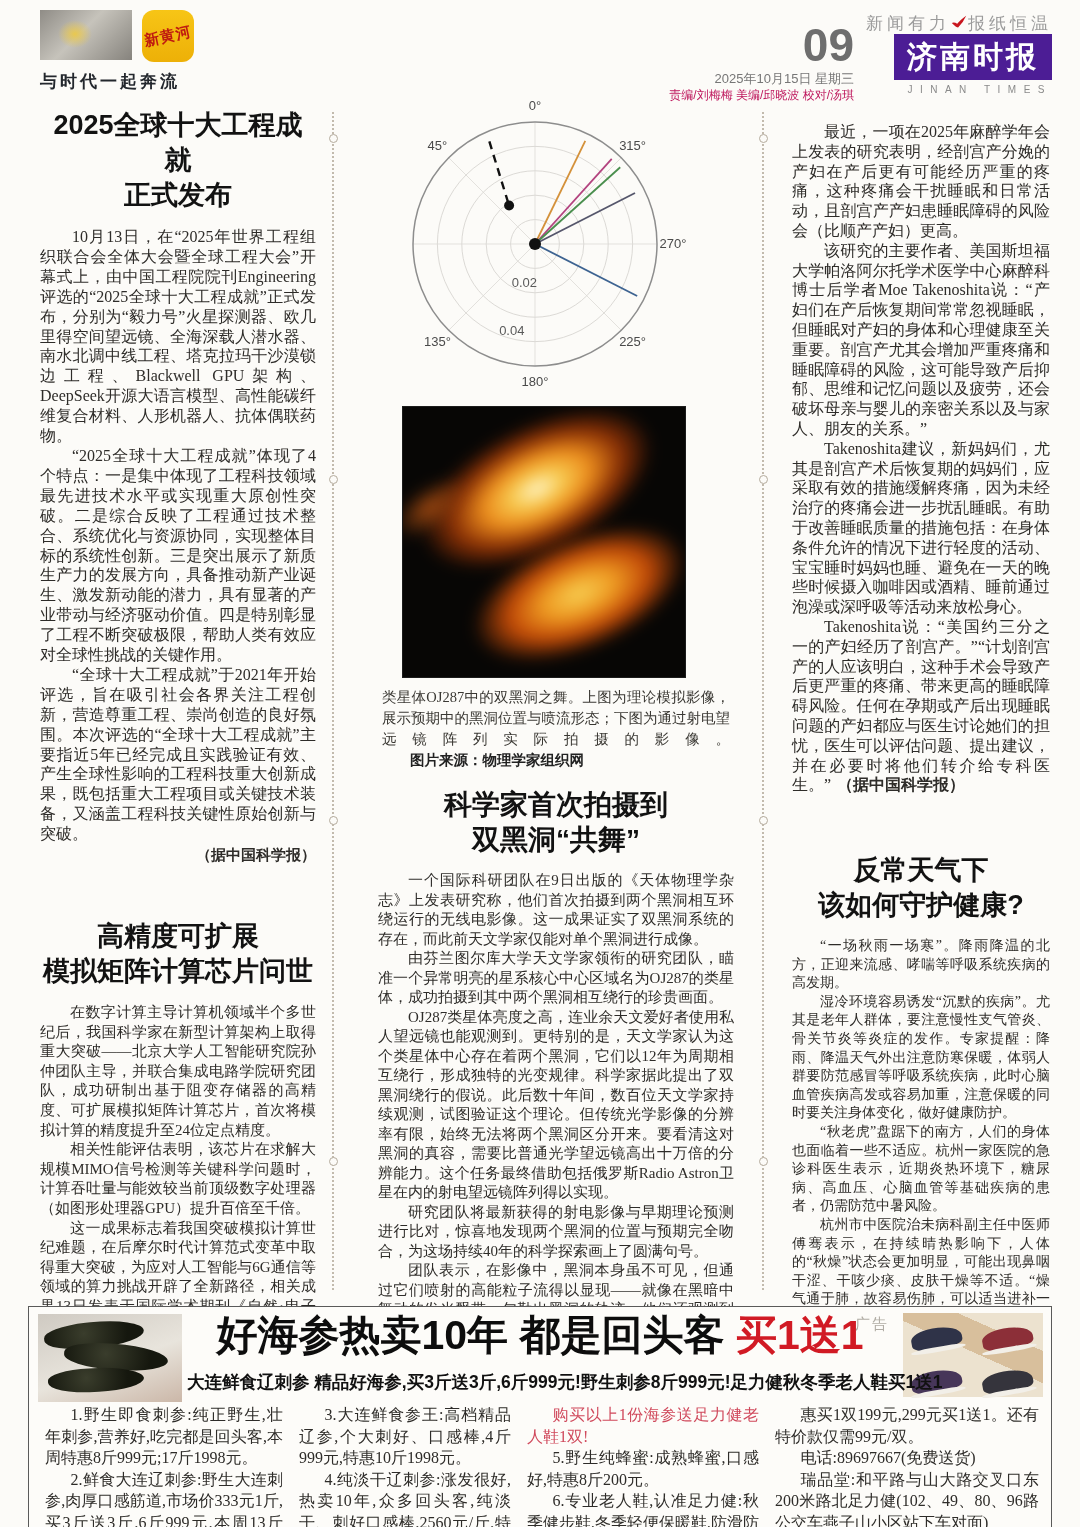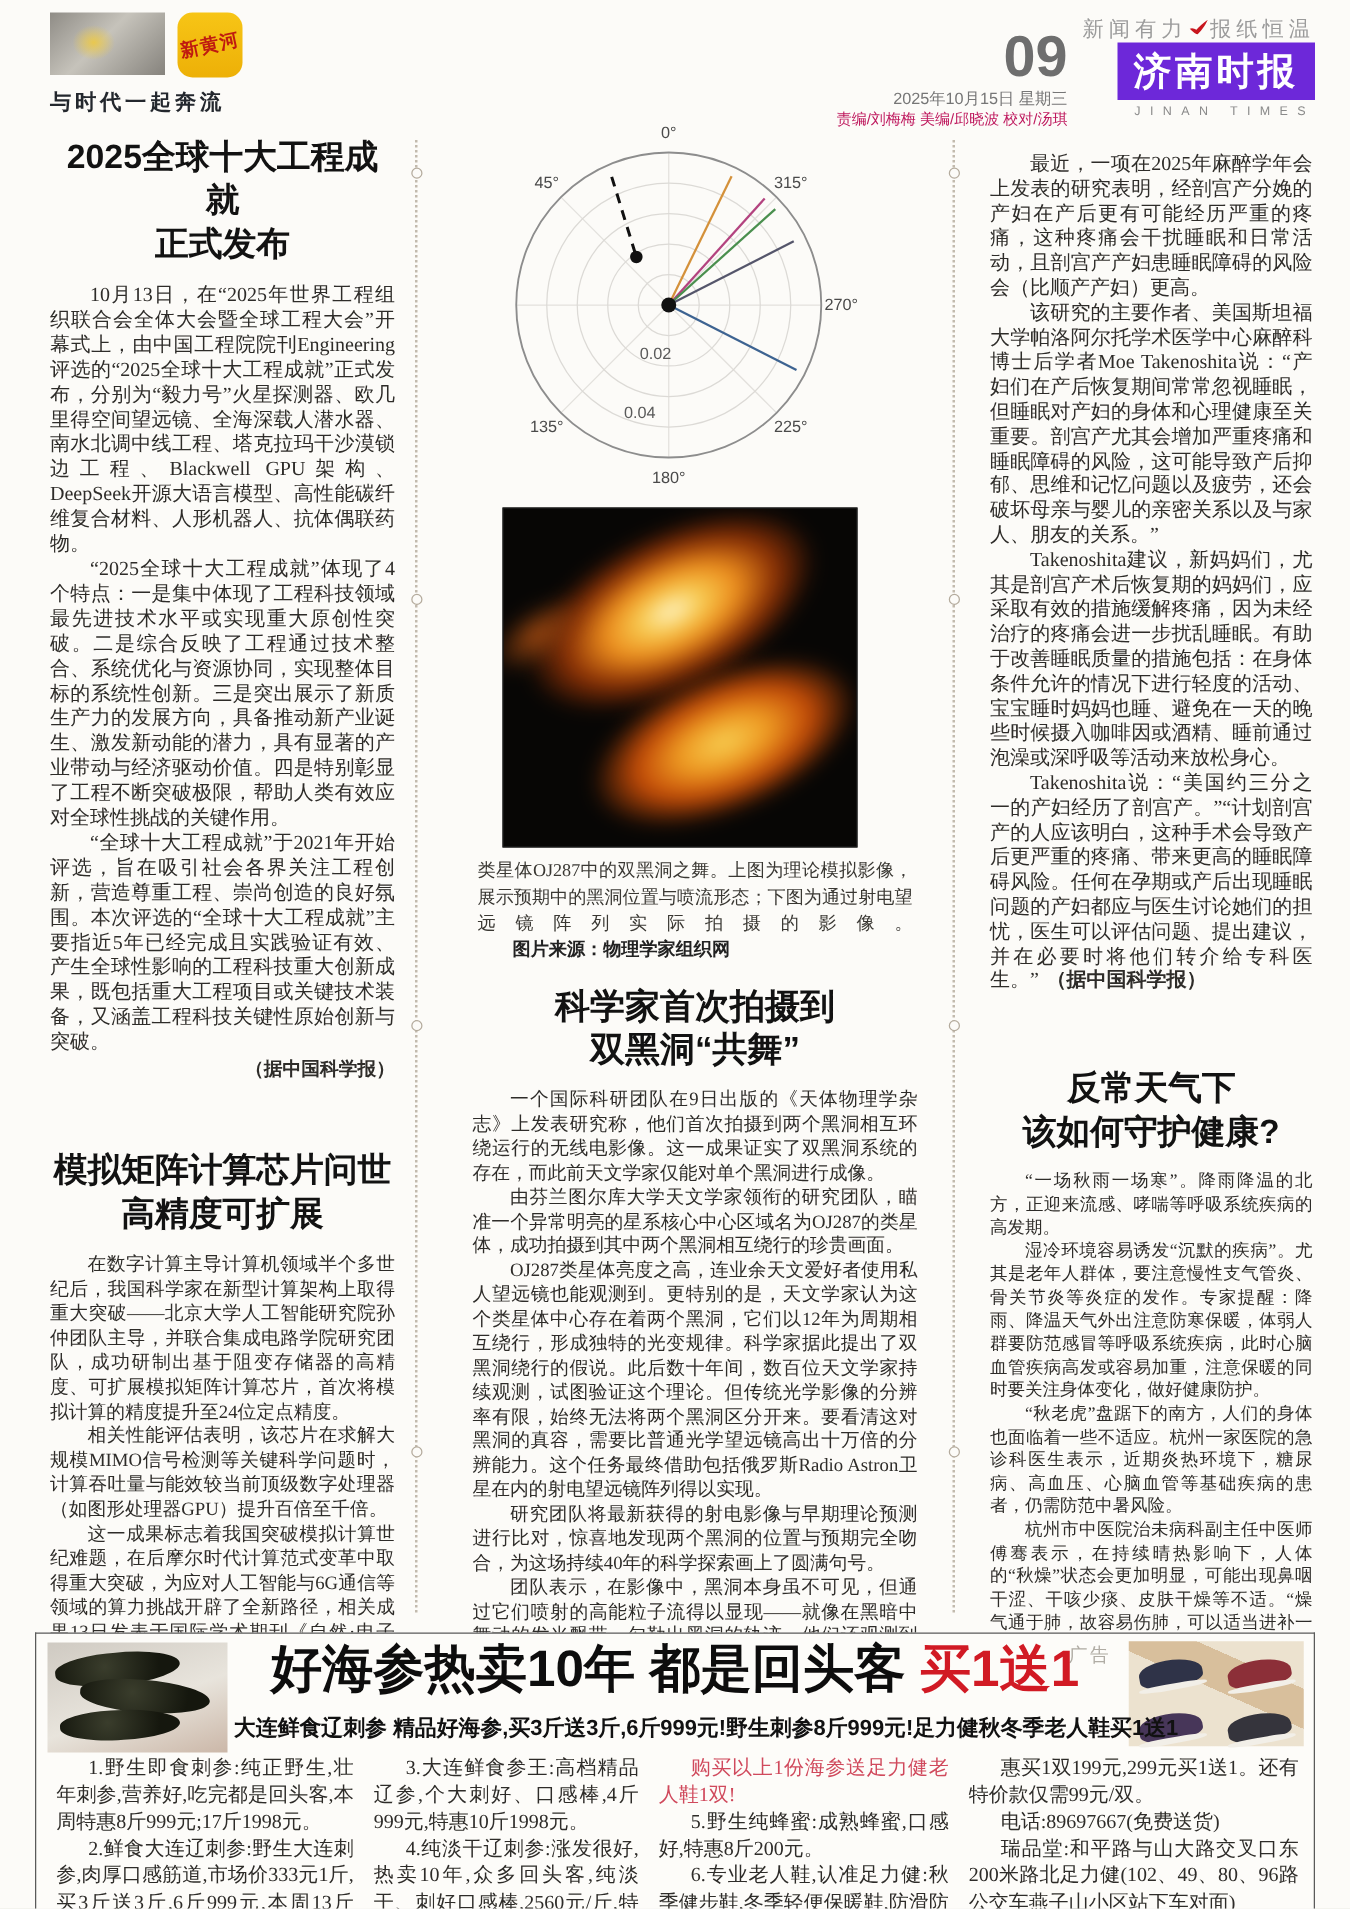--- a/index.html
+++ b/index.html
@@ -20,21 +20,21 @@
   .sec-logo{position:absolute;left:0;right:0;top:16px;text-align:center;pointer-events:none;}
   .sec-logo .txt{display:inline-block;vertical-align:top;font-family:"Liberation Sans",sans-serif;
     font-weight:900;font-size:54px;line-height:58px;color:#c8161e;letter-spacing:2px;}
   .sec-logo svg{vertical-align:top;margin-left:-4px;margin-top:6px;}
   .hdr-right{position:absolute;right:28px;top:8px;width:360px;height:90px;font-family:"Liberation Sans",sans-serif;}
   .hdr-slogan{position:absolute;right:0;top:4px;font-size:17px;color:#9b9b9b;letter-spacing:4px;white-space:nowrap;}
   .hdr-slogan svg{vertical-align:-2px;}
   .pagenum{position:absolute;right:198px;top:14px;font-size:46px;font-weight:bold;color:#6e6e6e;line-height:46px;}
   .dateline{position:absolute;right:198px;top:62px;font-size:13px;color:#767676;white-space:nowrap;}
   .staffline{position:absolute;right:198px;top:79px;font-size:12px;color:#be185d;white-space:nowrap;text-align:right;}
-  .masthead-box{position:absolute;right:0;top:26px;width:158px;height:46px;background:#6d28d9;color:#fff;
+  .masthead-box{position:absolute;right:0;top:26px;width:158px;height:46px;background:#4c1d95;color:#fff;
     display:flex;align-items:center;justify-content:center;font-family:"Liberation Serif",serif;
     font-weight:bold;font-size:30px;letter-spacing:3px;}
   .masthead-en{position:absolute;right:0;top:76px;font-size:10px;letter-spacing:7.5px;color:#8a8a8a;}
   
   .divider{position:absolute;top:112px;height:1178px;border-left:2px dotted #c2baad;}
   .bead{position:absolute;left:-5px;width:7px;height:7px;border:1.5px solid #b4ab9d;border-radius:50%;background:#fcfbf8;}
   .col{position:absolute;text-align:justify;}
   .col1{left:40px;top:108px;width:276px;}
   .col2{left:378px;top:96px;width:356px;}
   .col3{left:792px;top:108px;width:258px;}
@@ -152,22 +152,22 @@
       <div class="body">
           <p class="para">10月13日，在“2025年世界工程组织联合会全体大会暨全球工程大会”开幕式上，由中国工程院院刊Engineering评选的“2025全球十大工程成就”正式发布，分别为“毅力号”火星探测器、欧几里得空间望远镜、全海深载人潜水器、南水北调中线工程、塔克拉玛干沙漠锁边工程、Blackwell GPU架构、DeepSeek开源大语言模型、高性能碳纤维复合材料、人形机器人、抗体偶联药物。</p>
           <p class="para">“2025全球十大工程成就”体现了4个特点：一是集中体现了工程科技领域最先进技术水平或实现重大原创性突破。二是综合反映了工程通过技术整合、系统优化与资源协同，实现整体目标的系统性创新。三是突出展示了新质生产力的发展方向，具备推动新产业诞生、激发新动能的潜力，具有显著的产业带动与经济驱动价值。四是特别彰显了工程不断突破极限，帮助人类有效应对全球性挑战的关键作用。</p>
           <p class="para">“全球十大工程成就”于2021年开始评选，旨在吸引社会各界关注工程创新，营造尊重工程、崇尚创造的良好氛围。本次评选的“全球十大工程成就”主要指近5年已经完成且实践验证有效、产生全球性影响的工程科技重大创新成果，既包括重大工程项目或关键技术装备，又涵盖工程科技关键性原始创新与突破。</p>
           <p class="src-line">（据中国科学报）</p>
         </div>
     </div>
 
     <div class="chip chip-art">
       <div class="a-title">
+        <div>高精度可扩展</div>
         <div>模拟矩阵计算芯片问世</div>
-        <div>高精度可扩展</div>
       </div>
       <div class="body">
           <p class="para">在数字计算主导计算机领域半个多世纪后，我国科学家在新型计算架构上取得重大突破——北京大学人工智能研究院孙仲团队主导，并联合集成电路学院研究团队，成功研制出基于阻变存储器的高精度、可扩展模拟矩阵计算芯片，首次将模拟计算的精度提升至24位定点精度。</p>
           <p class="para">相关性能评估表明，该芯片在求解大规模MIMO信号检测等关键科学问题时，计算吞吐量与能效较当前顶级数字处理器（如图形处理器GPU）提升百倍至千倍。</p>
           <p class="para">这一成果标志着我国突破模拟计算世纪难题，在后摩尔时代计算范式变革中取得重大突破，为应对人工智能与6G通信等领域的算力挑战开辟了全新路径，相关成果13日发表于国际学术期刊《自然·电子学》。</p>
           <p class="src-line">（据光明日报）</p>
         </div>
     </div>
   </div>
 

